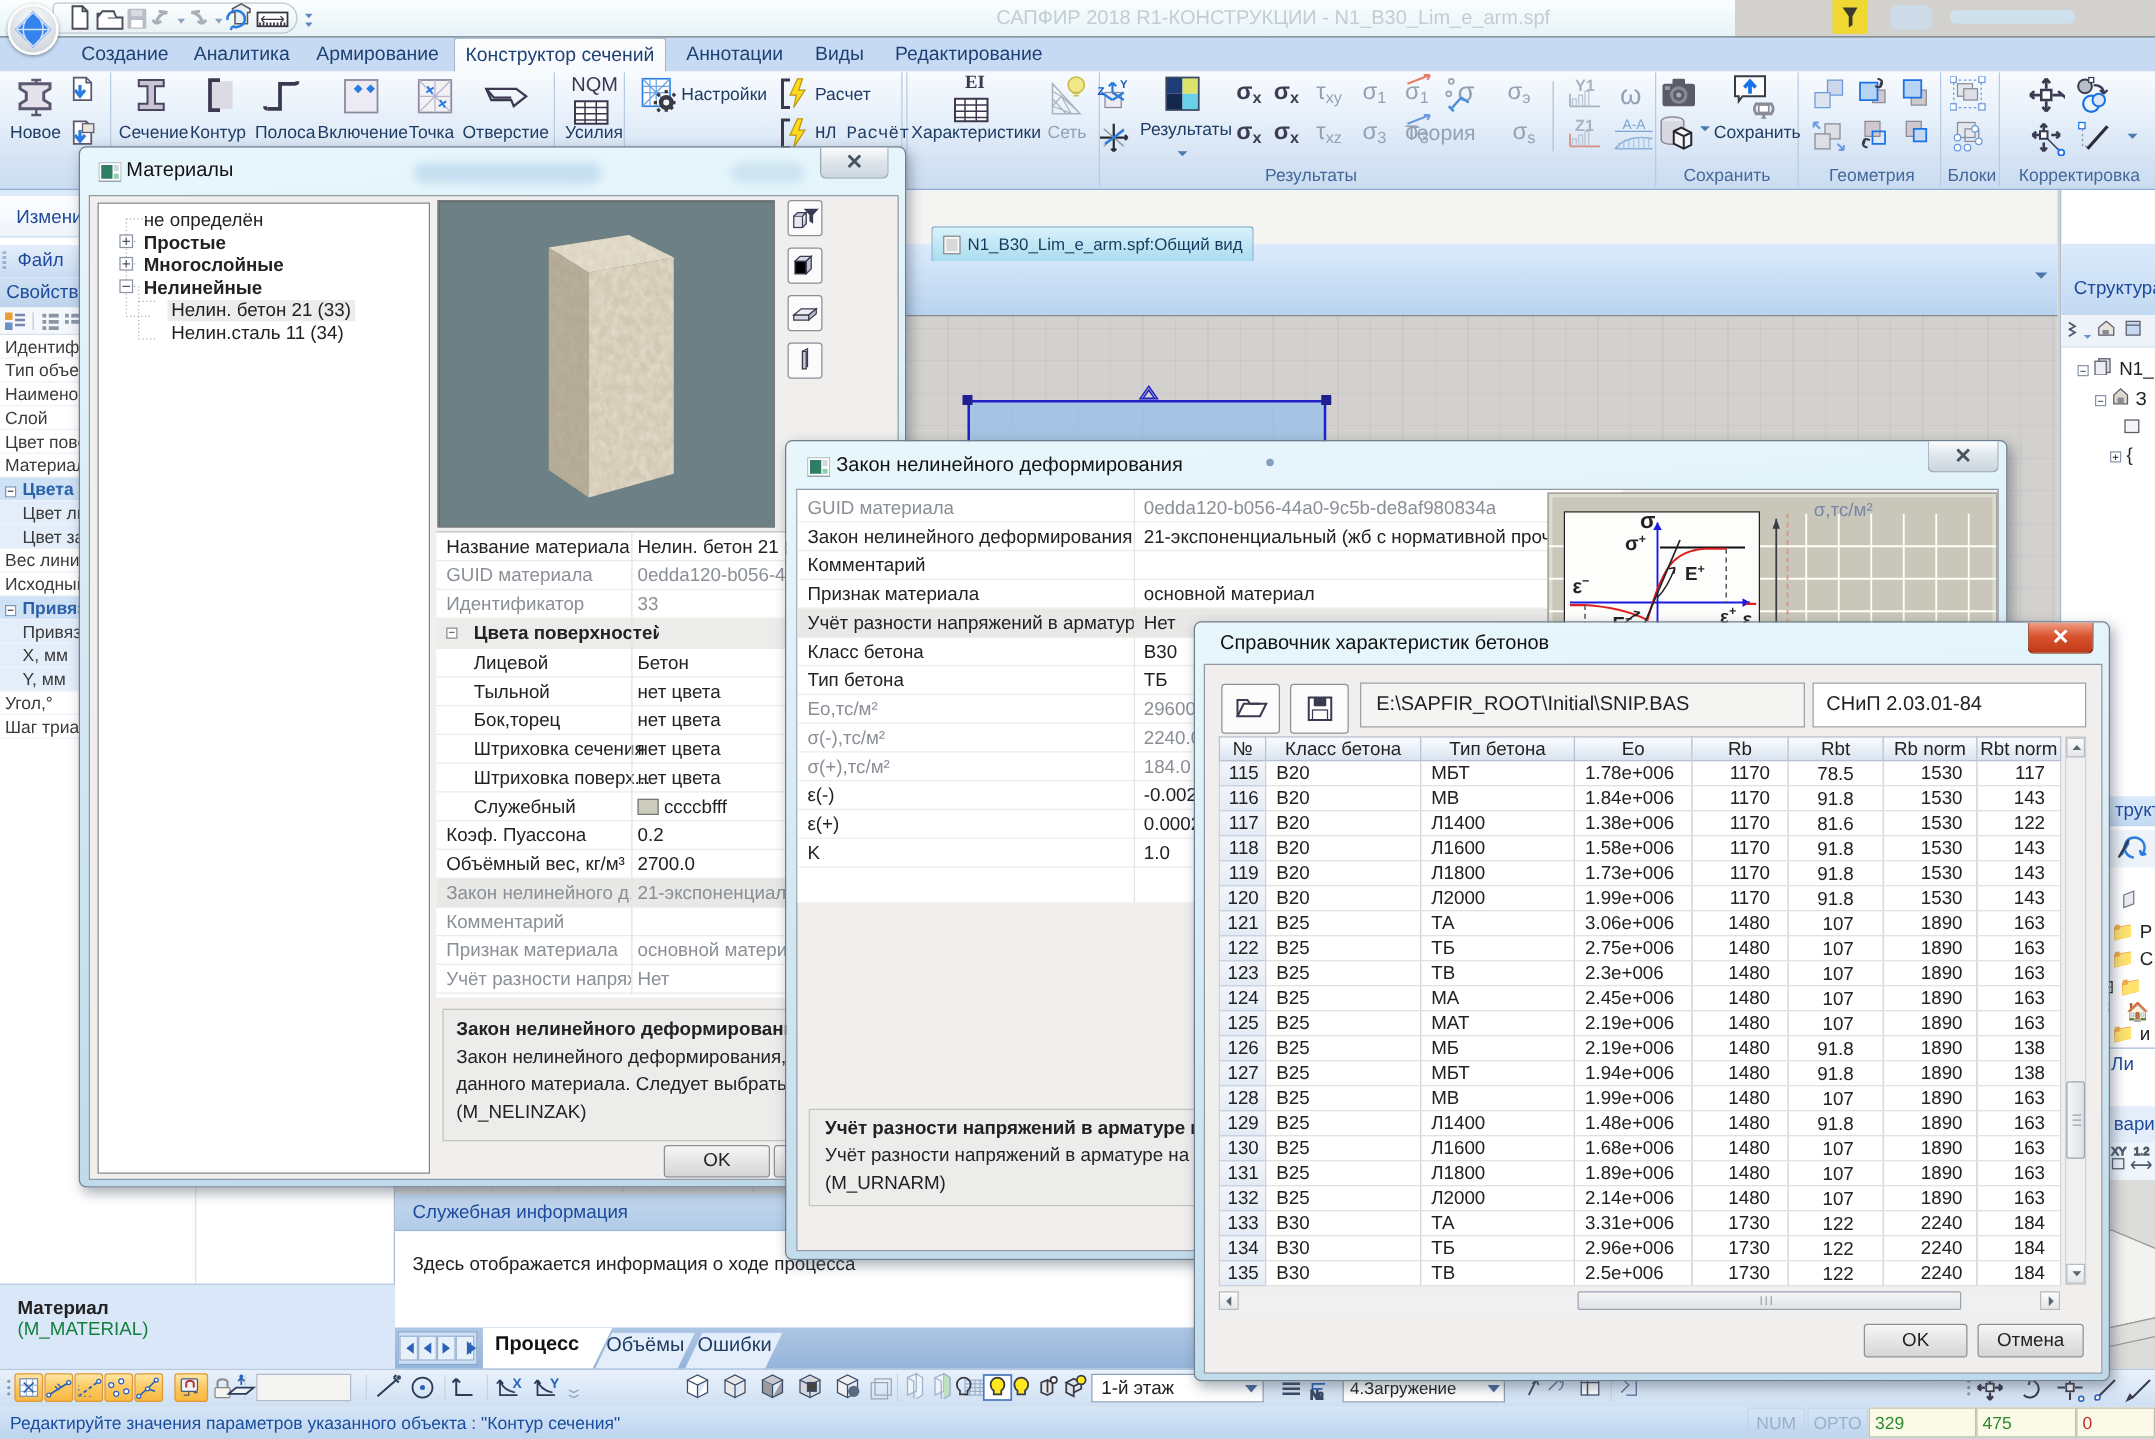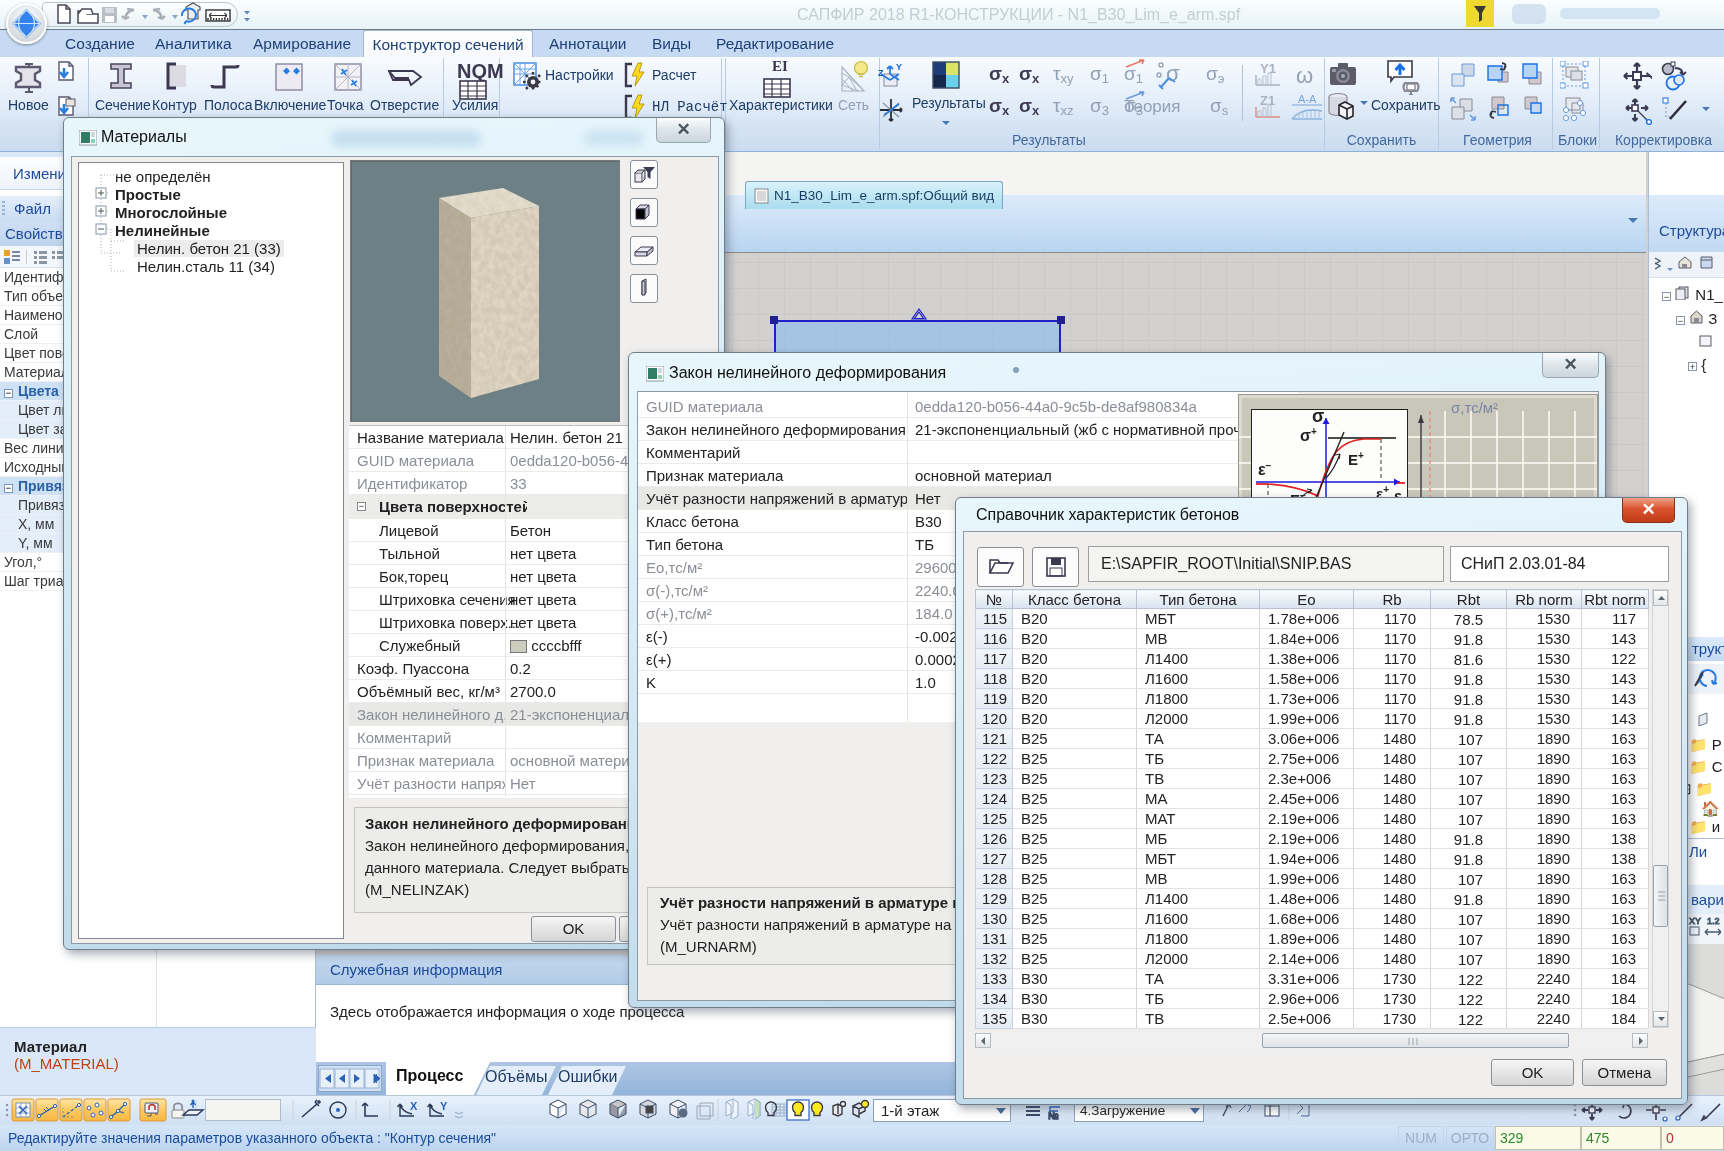--- a/index.html
+++ b/index.html
@@ -1,19 +1,19 @@
 <!DOCTYPE html>
 <html><head><meta charset="utf-8">
 <style>
 *{margin:0;padding:0;box-sizing:border-box;}
 html,body{width:1724px;height:1151px;overflow:hidden;font-family:"Liberation Sans",sans-serif;font-size:15px;color:#222;}
 .abs{position:absolute;}
 body{position:relative;background:#d3d1cd;}
 
-#titlebar{position:absolute;left:0;top:0;width:1724px;height:30px;background:linear-gradient(#fbfefe,#eef7fa 60%,#e6f2f7);}
+#titlebar{position:absolute;left:0;top:0;width:1388px;height:30px;background:linear-gradient(#fbfefe,#eef7fa 60%,#e6f2f7);}
 #qat{position:absolute;left:42px;top:2px;width:196px;height:25px;border:1px solid #b9c6ce;border-radius:4px 13px 13px 4px;background:linear-gradient(#fdfefe,#e9f2f5);}
 .ttl{position:absolute;top:6px;font-size:15px;color:#c2cdd4;white-space:nowrap;}
 
 #tabrow{position:absolute;left:0;top:30px;width:1724px;height:27px;background:#c7daf3;}
 .rtab{position:absolute;top:0;height:45px;line-height:27px;font-size:15.5px;color:#1e4175;text-align:center;}
 .rtab.act{background:linear-gradient(#fdfdfe,#f3f7fc);border:1px solid #a0b6cf;border-bottom:none;border-radius:3px 3px 0 0;color:#1e4175;}
 
 #ribbon{position:absolute;left:0;top:57px;width:1724px;height:95px;background:linear-gradient(#f8fbfe,#e4eef9 45%,#d3e2f3 78%,#cadcf0);border-bottom:1px solid #8eb0d9;}
 .rgroup{position:absolute;top:1px;height:91px;border-right:1px solid #b7cbe2;}
 .rglabel{position:absolute;top:74px;width:100%;text-align:center;font-size:14px;color:#44689c;}
@@ -182,21 +182,21 @@
       <path d="M10 9 l2 3 3-2 -3 2 2 3 -2-3 -3 2 3-2 z" stroke="#2a7de0" stroke-width="1.6"></path>
       <path d="M20 20 l2 3 3-2 -3 2 2 3 -2-3 -3 2 3-2 z" stroke="#2a7de0" stroke-width="1.6"></path>
     </svg>
  <div class="rbtxt" style="left:327px;top:40px;">Точка</div>
  <svg class="icon" style="left:385px;top:8px" width="40" height="24" viewBox="0 0 40 24">
       <path d="M4 6 h24 l8 6 -10 8 -2-5 h-16 z" fill="none" stroke="#3c3850" stroke-width="1.8"></path>
       <path d="M4 6 l6 7 h14" fill="none" stroke="#3c3850" stroke-width="1.8"></path>
     </svg>
  <div class="rbtxt" style="left:370px;top:40px;">Отверстие</div>
 
- <div class="rbtxt" style="left:457px;top:3px;font-weight:bold;font-size:20px;color:#3c3850">NQM</div>
+ <div class="rbtxt" style="left:457px;top:3px;font-weight:normal;font-size:16px;color:#3c3850">NQM</div>
  <svg class="icon" style="left:458px;top:22px" width="30" height="22" viewBox="0 0 30 22">
       <rect x="2" y="2" width="26" height="18" fill="#fff" stroke="#3c3850" stroke-width="1.6"></rect>
       <path d="M2 7 h26 M2 12 h26 M2 17 h26 M10 2 v18 M19 2 v18" stroke="#3c3850" stroke-width="1.2"></path>
     </svg>
  <div class="rbtxt" style="left:452px;top:40px;">Усилия</div>
 
  <svg class="icon" style="left:512px;top:4px" width="30" height="30" viewBox="0 0 30 30">
       <rect x="2" y="2" width="22" height="22" fill="#fff" stroke="#2a7de0" stroke-width="1.3"></rect>
       <path d="M2 2 l22 22 M24 2 l-22 22 M13 2 v22 M2 13 h22 M2 8 h22 M8 2 v22" stroke="#6aa4e8" stroke-width="1"></path>
       <circle cx="21" cy="21" r="6" fill="#3a3a44"></circle>
@@ -459,21 +459,21 @@
  <div class="lprow sub" style="top:268px;">Цвет заливки</div>
  <div class="lprow" style="top:287px;">Вес линий</div>
  <div class="lprow" style="top:306px;">Исходный конт</div>
  <div class="lprow grp" style="top:325px;"><span style="display:inline-block;width:9px;height:9px;border:1px solid #7a96b8;background:#fff;font-size:9px;line-height:7px;text-align:center;color:#444;margin-right:5px;">−</span>Привязка</div>
  <div class="lprow sub" style="top:344px;">Привязка</div>
  <div class="lprow sub" style="top:363px;">X, мм</div>
  <div class="lprow sub" style="top:382px;">Y, мм</div>
  <div class="lprow" style="top:401px;">Угол,°</div>
  <div class="lprow" style="top:420px;">Шаг триангуляции</div>
  <div class="abs" style="left:156px;top:439px;width:1px;height:437px;background:#dde4ec"></div>
- <div class="abs" style="left:0;top:875px;width:316px;height:68px;background:#d9e7f8;border-top:1px solid #b8cce4;padding:10px 0 0 14px;"><b>Материал</b><br><span style="color:#c2410c">(M_MATERIAL)</span></div>
+ <div class="abs" style="left:0;top:875px;width:316px;height:68px;background:#d9e7f8;border-top:1px solid #b8cce4;padding:10px 0 0 14px;"><b>Материал</b><br><span style="color:#15803d">(M_MATERIAL)</span></div>
 </div>
 <div id="docarea">
 <div id="tabbar"></div>
 <div id="doctab"><svg style="position:absolute;left:8px;top:6px" width="16" height="16">
         <rect x="1" y="1" width="13" height="14" fill="#f8f8f8" stroke="#888"></rect>
         <rect x="3" y="3" width="9" height="10" fill="#d8d8d8"></rect>
       </svg><span style="margin-left:28px">N1_B30_Lim_e_arm.spf:Общий вид</span></div>
 <svg class="abs" style="left:1310px;top:64px" width="14" height="10">
       <path d="M2 2 l5 5 5-5 z" fill="#4a78b0"></path>
     </svg>

